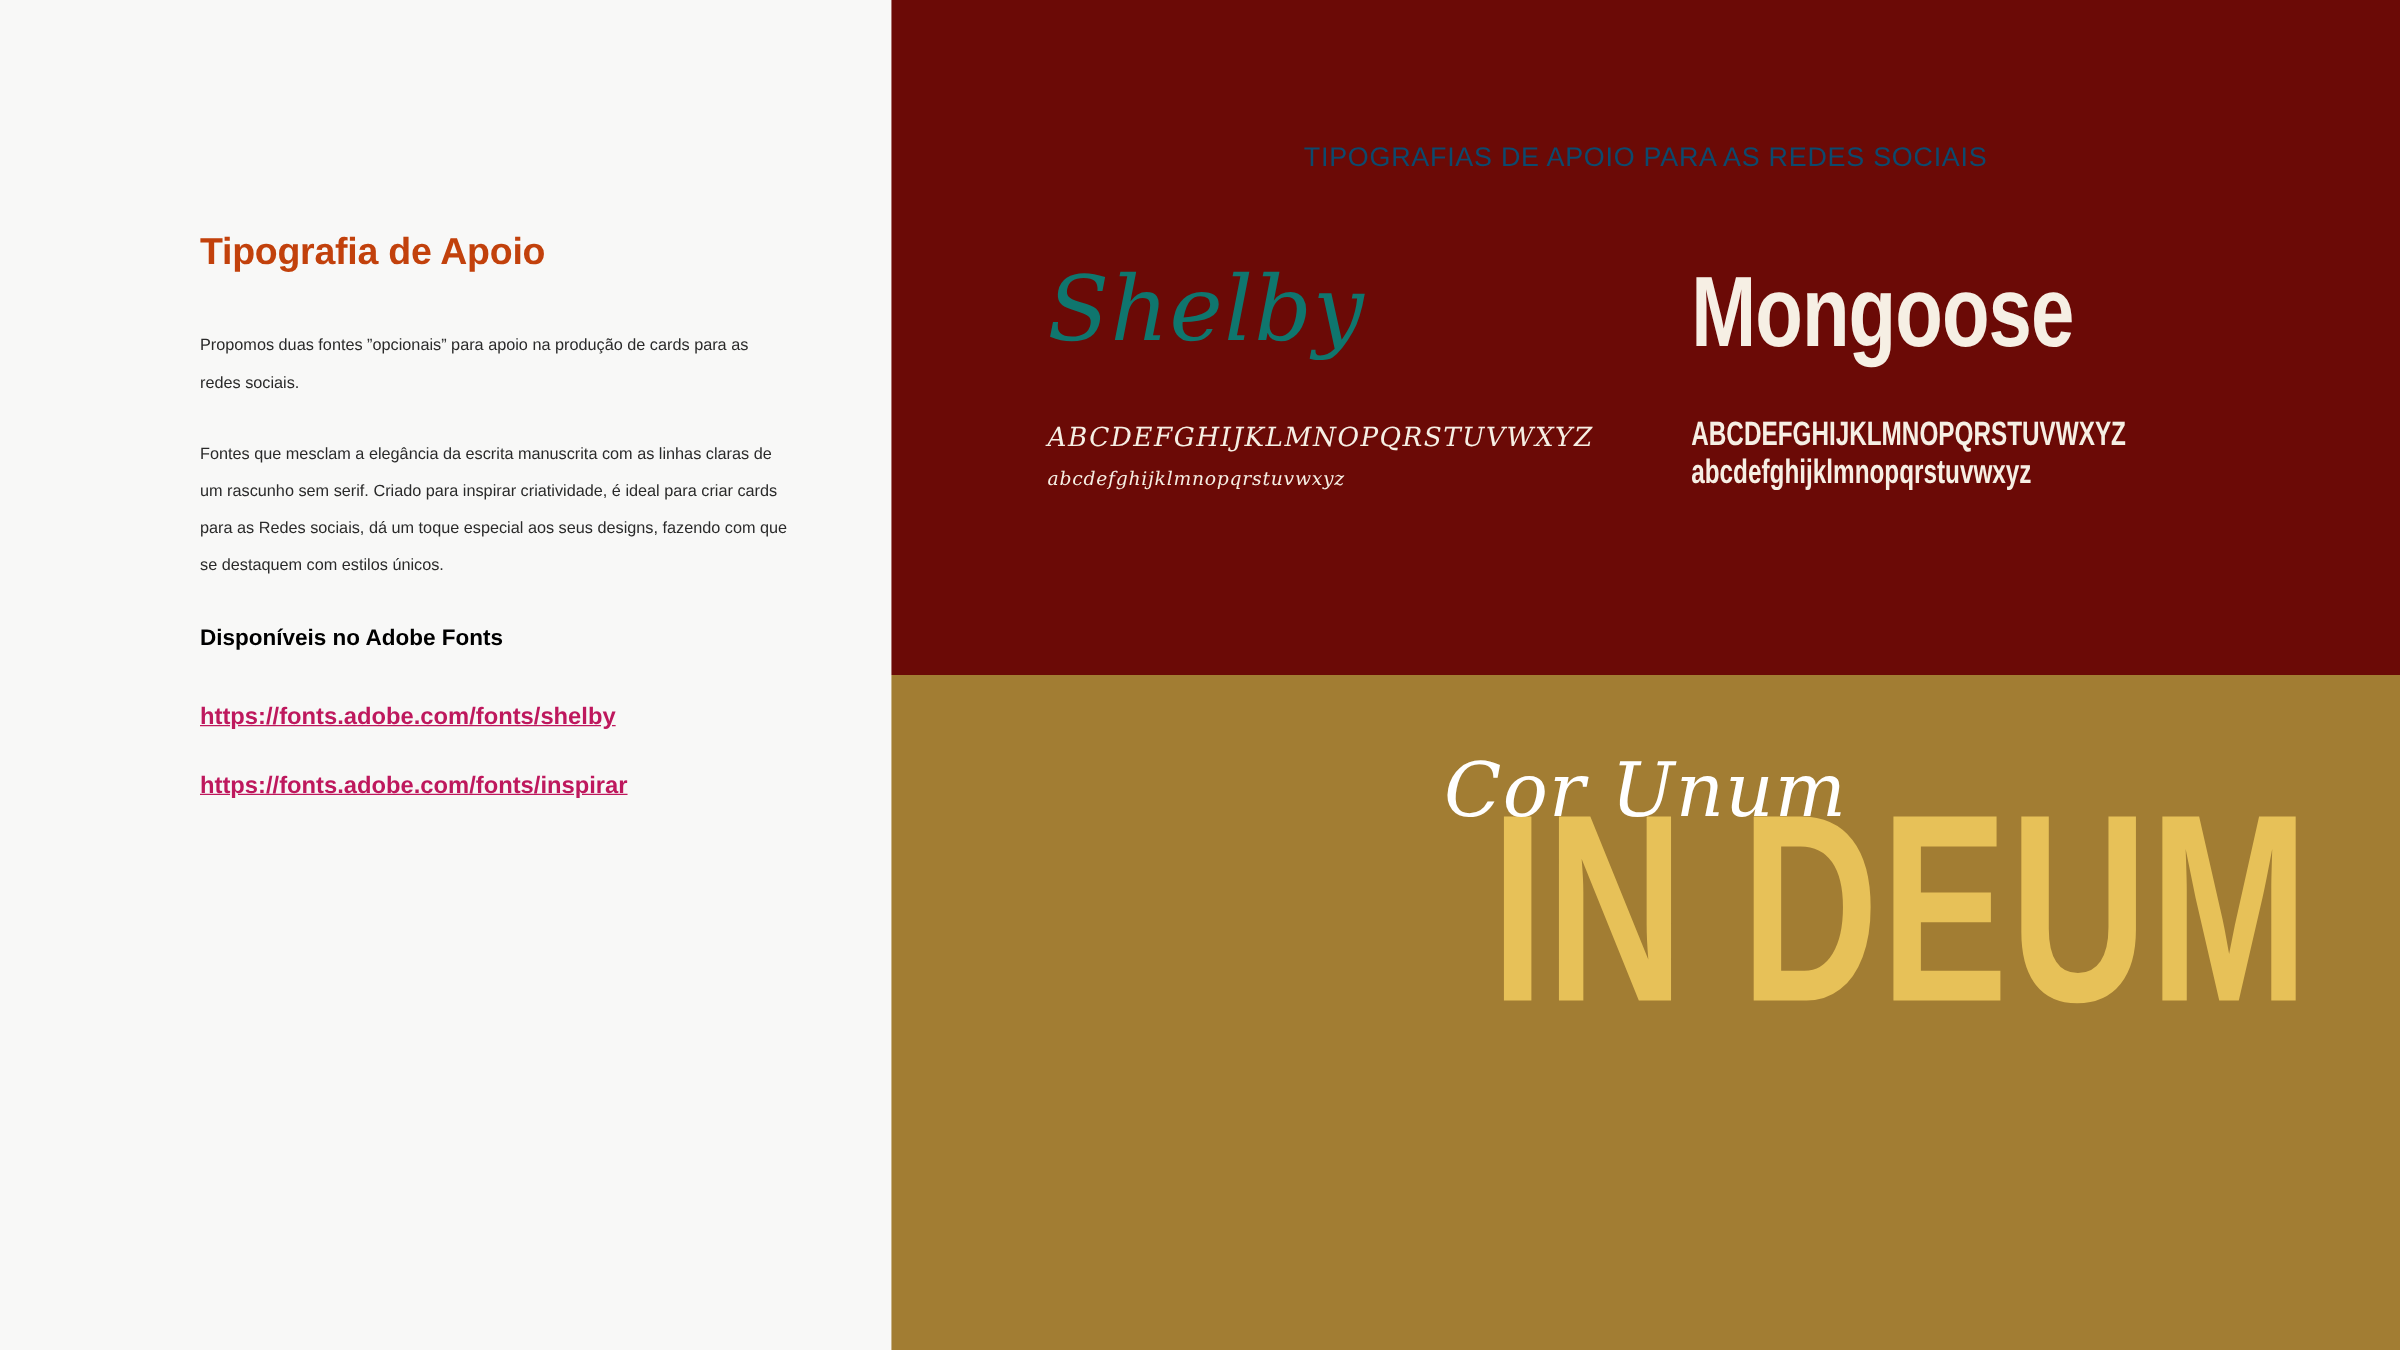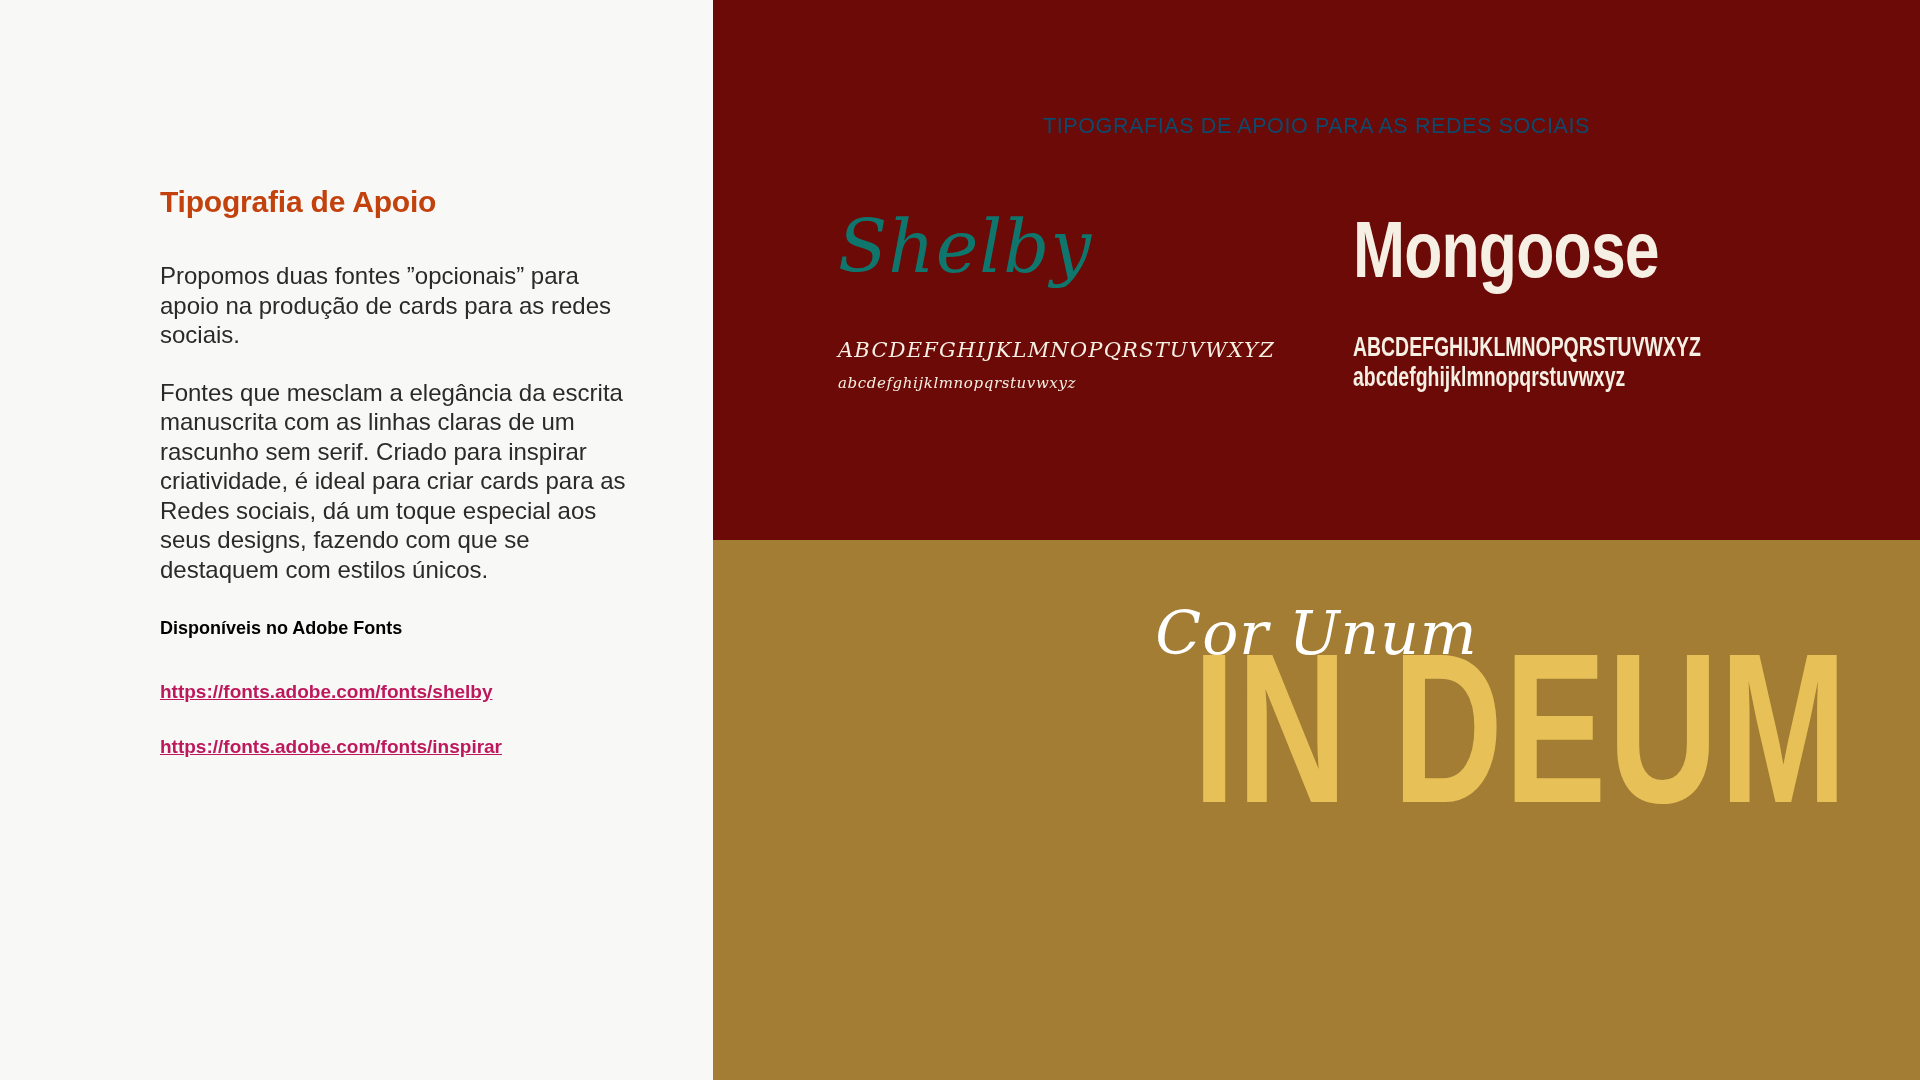--- a/index.html
+++ b/index.html
@@ -32,21 +32,21 @@
     width: 470px;
   }
   .left-title {
     font-size: 30px;
     font-weight: bold;
     color: #c2410c;
     letter-spacing: -0.2px;
     margin-bottom: 42px;
   }
   .left-para {
-    font-size: 24px;
+    font-size: 13px;
     line-height: 29.5px;
     color: #2a2a2a;
     margin-bottom: 28px;
   }
   .left-para.second { margin-bottom: 34px; }
   .left-sub {
     font-size: 18px;
     font-weight: bold;
     color: #000000;
     margin-bottom: 38px;

